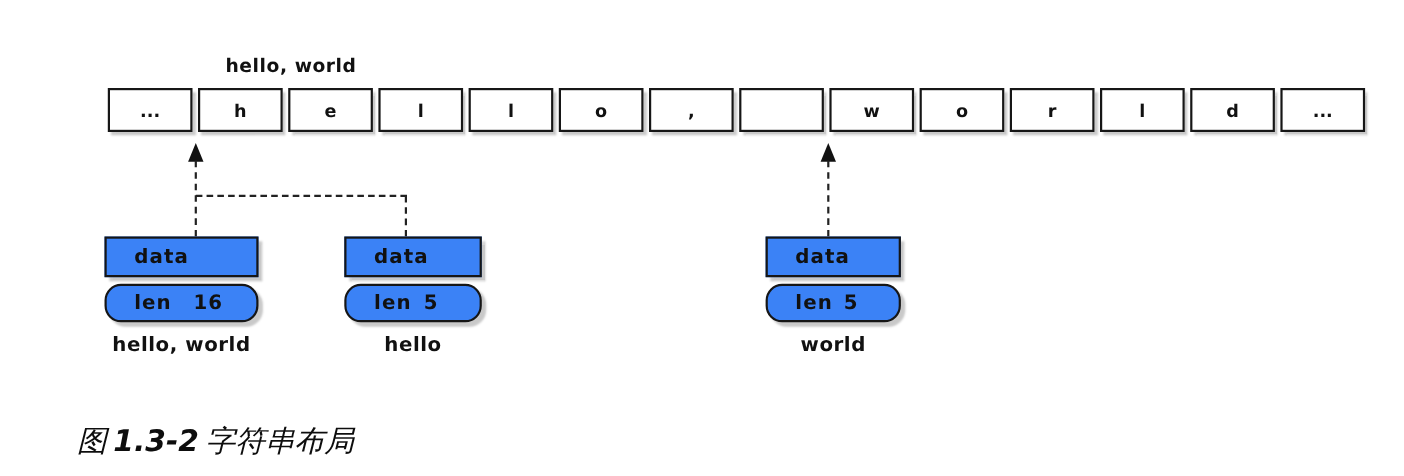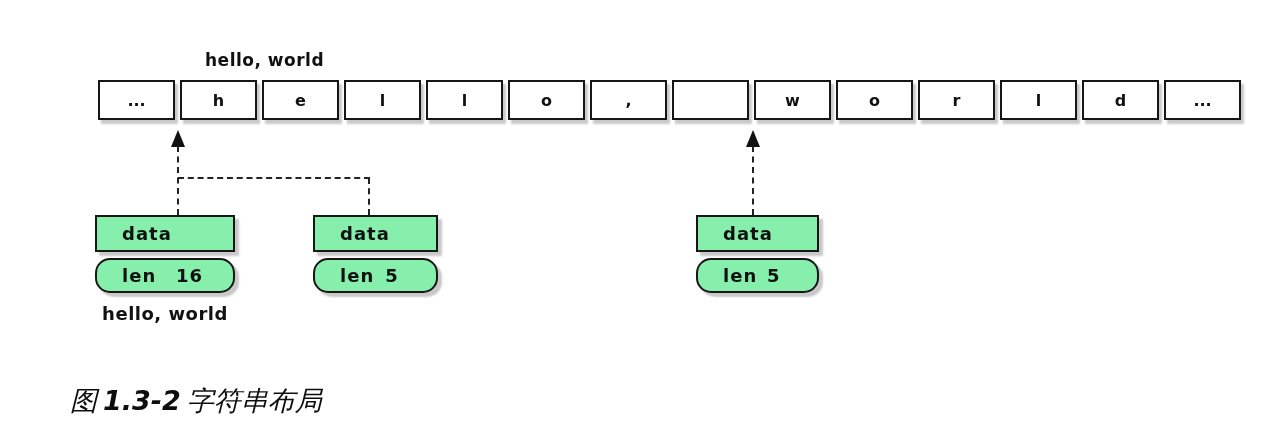--- a/index.html
+++ b/index.html
@@ -60,21 +60,21 @@
   }
   .hline {
     position: absolute;
     height: 0;
     border-top: 2px dashed #222;
   }
   
   .struct { position: absolute; top: 215px; }
   .sbox {
     border: 2px solid #161616;
-    background: #86efac;
+    background: #3b82f6;
     box-shadow: 4px 4px 2px #c9c9c9;
     height: 37px;
     display: flex;
     align-items: center;
     position: relative;
     font-size: 18px;
     font-weight: bold;
     color: #111;
     letter-spacing: 1px;
     text-align: center;
@@ -153,29 +153,31 @@
   </div>
 
   <div class="struct" style="left:313px; width:125px">
     <div class="sbox data-box">
       <span class="field-label">data</span>
     </div>
     <div class="sbox len-box">
       <span class="field-label">len</span>
       <span class="len-value">5</span>
     </div>
+    <div class="struct-caption">hello</div>
   </div>
 
   <div class="struct" style="left:696px; width:123px">
     <div class="sbox data-box">
       <span class="field-label">data</span>
     </div>
     <div class="sbox len-box">
       <span class="field-label">len</span>
       <span class="len-value">5</span>
     </div>
+    <div class="struct-caption">world</div>
   </div>
 
   <div class="fig-caption">
     <span>图</span><span class="fig-num">1.3-2</span><span>字符串布局</span>
   </div>
 
 </div>
 
 </body></html>

